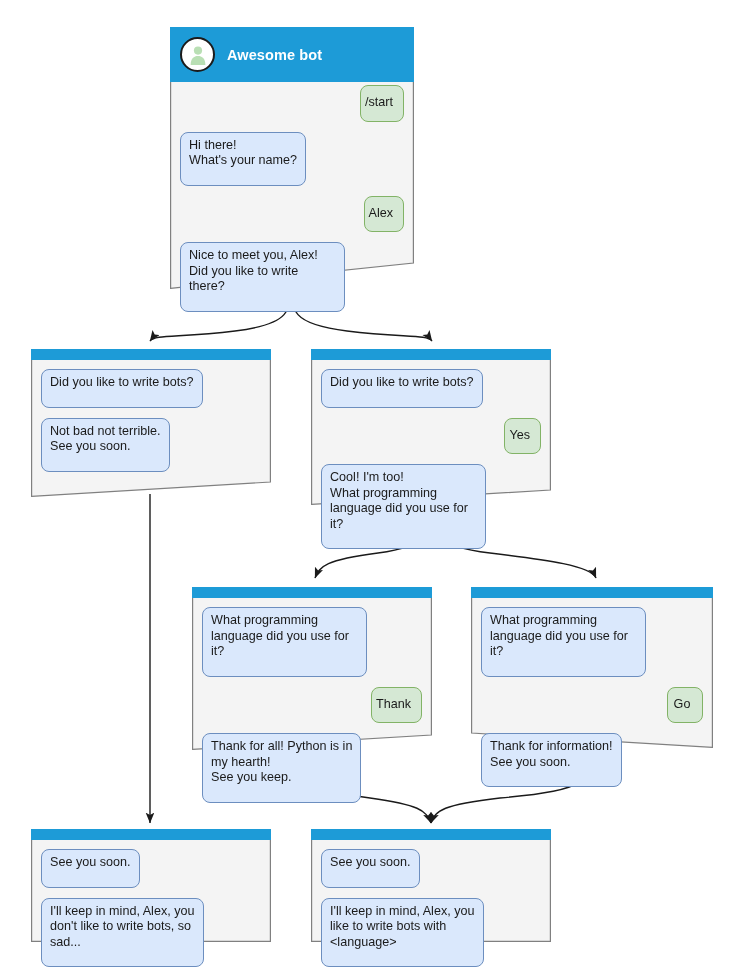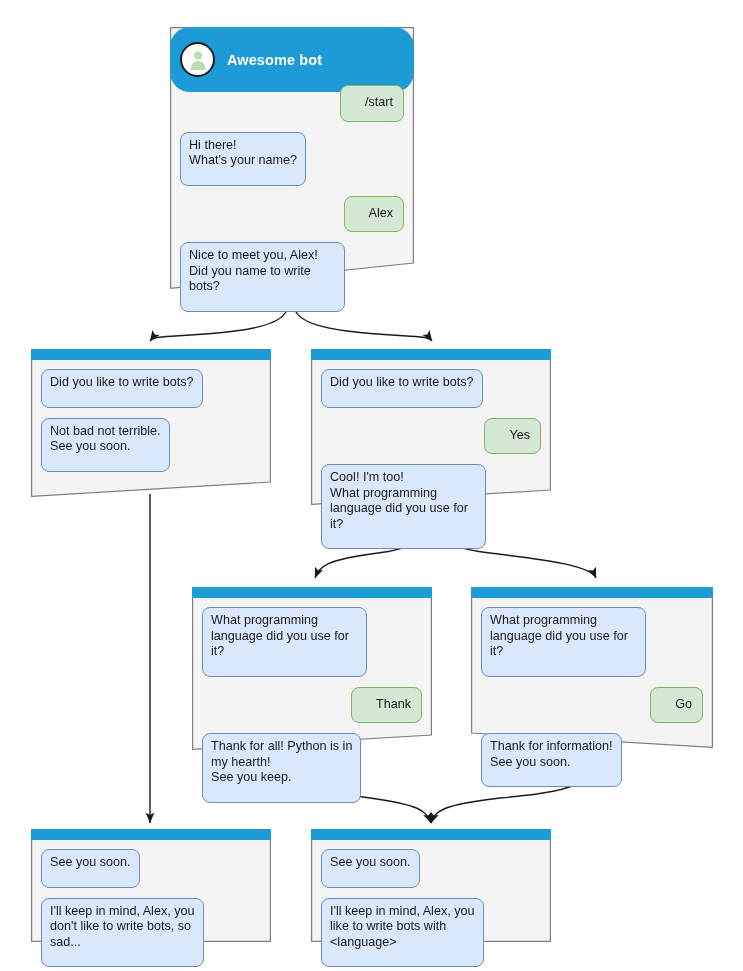--- a/index.html
+++ b/index.html
@@ -51,25 +51,24 @@
     top: 0;
     right: 0;
     background: #1d9bd7;
     box-sizing: border-box;
   }
   .node-title-bar.thin {
     height: 11px;
     border: 1px solid #1d9bd7;
   }
   .node-title-bar.tall {
-    height: 65px;
+    height: 55px;
     display: flex;
     align-items: center;
     padding-left: 10px;
-    border-radius: 20px;
   }
 
   .avatar {
     width: 35px;
     height: 35px;
     border-radius: 50%;
     background: #ffffff;
     border: 2px solid #1b1b1b;
     box-sizing: border-box;
     display: flex;
@@ -112,22 +111,22 @@
     white-space: pre-line;
     max-width: 165px;
   }
   .bubble.bot {
     background: #dae8fc;
     border: 1px solid #6c8ebf;
   }
   .bubble.user {
     background: #d5e8d4;
     border: 1px solid #82b366;
-    text-align: right;
-    padding: 9px 10px 10px 24px;
+    text-align: center;
+    padding: 9px 10px 10px 4px;
     min-width: 36px;
   }
 </style>
 </head>
 <body>
 
 <div id="flow-canvas">
 
   <svg class="edge-layer" viewBox="0 0 743 971" width="743" height="971">
     <defs>
@@ -170,21 +169,21 @@
       </div>
       <div class="msg-row bot">
         <div class="bubble bot">Hi there!
 What's your name?</div>
       </div>
       <div class="msg-row user">
         <div class="bubble user">Alex</div>
       </div>
       <div class="msg-row bot">
         <div class="bubble bot">Nice to meet you, Alex!
-Did you name to write bots?</div>
+Did you like to write there?</div>
       </div>
     </div>
   </div>
 
   <div class="chat-node" style="left:31px; top:349px; width:240px; height:148px;">
     <svg class="node-shape" viewBox="0 0 240 148" preserveAspectRatio="none">
       <polygon points="0.6,0.6 239.4,0.6 239.4,133 0.6,147.4" fill="#f4f4f4" stroke="#808080" stroke-width="1.2"></polygon>
     </svg>
     <div class="node-title-bar thin"></div>
     <div class="msg-list" style="top:11px;">

